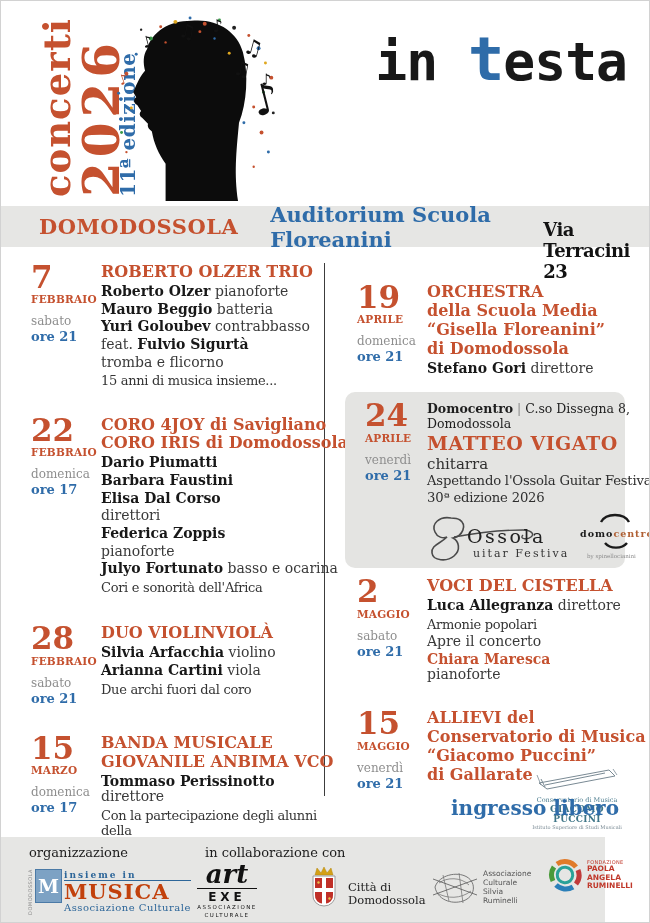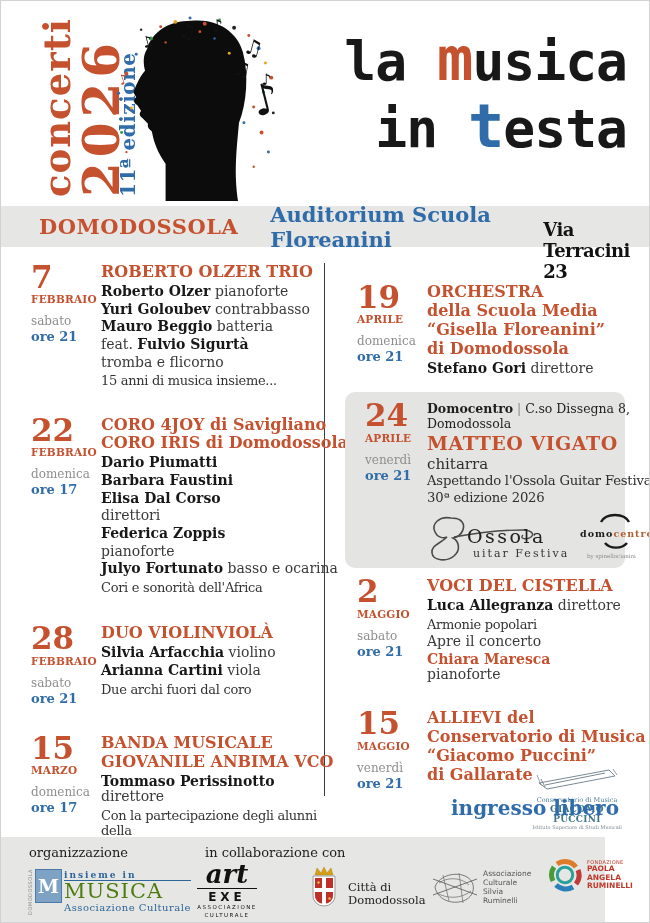--- a/index.html
+++ b/index.html
@@ -85,21 +85,21 @@
   .org-label{left:28px;}
   .collab-label{left:204px;}
   .logo-insieme{position:absolute;left:26px;top:32px;display:flex;align-items:stretch;}
   .ins-vert{writing-mode:vertical-rl;transform:rotate(180deg);font-size:5px;color:#8a8a8a;
     font-family:"DejaVu Sans",sans-serif;letter-spacing:0.5px;}
   .ins-square{width:27px;height:34px;background:#7da2c4;border:1px solid #4b7aa6;color:#fff;
     display:flex;align-items:center;justify-content:center;font-weight:bold;font-size:19px;
     font-family:"DejaVu Serif",serif;margin:0 2px;}
   .ins-text{display:flex;flex-direction:column;justify-content:center;}
   .ins-top{color:#2d6699;font-weight:bold;font-size:9px;letter-spacing:2px;border-bottom:1px solid #2d6699;}
-  .ins-main{color:#4d7c0f;font-weight:normal;font-size:21px;line-height:1;letter-spacing:1px;}
+  .ins-main{color:#c2410c;font-weight:bold;font-size:21px;line-height:1;letter-spacing:1px;}
   .ins-sub{color:#2d6699;font-size:10px;letter-spacing:0.5px;}
   .logo-artexe{position:absolute;left:196px;top:26px;width:60px;text-align:center;color:#111;}
   .artexe-script{font-family:"DejaVu Serif",serif;font-style:italic;font-weight:bold;font-size:26px;line-height:0.9;}
   .artexe-caps{font-family:"DejaVu Sans",sans-serif;font-weight:bold;font-size:12px;letter-spacing:4px;
     border-top:1.5px solid #111;margin-top:2px;padding-top:1px;}
   .artexe-sub{font-family:"DejaVu Sans",sans-serif;font-size:5.5px;letter-spacing:1.5px;line-height:1.3;}
   .logo-citta{position:absolute;left:306px;top:28px;display:flex;align-items:flex-end;}
   .citta-text{font-size:11.5px;color:#222;line-height:1.15;margin-left:7px;padding-bottom:4px;}
   .logo-mario{position:absolute;left:428px;top:30px;display:flex;align-items:center;}
   .mario-text{font-size:7.5px;color:#555;line-height:1.2;margin-left:2px;font-family:"DejaVu Sans",sans-serif;}
@@ -161,21 +161,20 @@
       <text x="140" y="38" font-size="22" transform="rotate(15 140 38)">♫</text>
       <text x="160" y="72" font-size="16">♪</text>
       <text x="16" y="72" font-size="14" transform="rotate(-20 16 72)" fill="#c5512f">♪</text>
     </g>
   </svg>
 
   <span class="note-glyph ng1">♪</span>
   <span class="note-glyph ng2">♫</span>
 
   <div class="title-block">
-    <div><span>la </span><span class="big-m">m</span><span>usica</span></div>
     <div><span>in </span><span class="big-t">t</span><span>esta</span></div>
   </div>
 
   <div class="venue-bar">
     <span class="venue-city">DOMODOSSOLA</span>
     <span class="venue-name">Auditorium Scuola Floreanini</span>
     <span class="venue-addr">Via Terracini 23</span>
   </div>
 
   <div class="main">
@@ -187,22 +186,22 @@
           <div class="day">7</div>
           <div class="month">FEBBRAIO</div>
           <div class="weekday">sabato</div>
           <div class="time">ore 21</div>
         </div>
         <div class="content">
           <div class="ev-title">
               <div>ROBERTO OLZER TRIO</div>
             </div>
           <div class="line"><b>Roberto Olzer</b><span> pianoforte</span></div>
+          <div class="line"><b>Mauro Beggio</b><span> batteria</span></div>
           <div class="line"><b>Yuri Goloubev</b><span> contrabbasso</span></div>
-          <div class="line"><b>Mauro Beggio</b><span> batteria</span></div>
           <div class="line"><span>feat. </span><b>Fulvio Sigurtà</b></div>
           <div class="line"><span>tromba e flicorno</span></div>
           <div class="note">15 anni di musica insieme...</div>
         </div>
       </div>
 
       <div class="event mb29">
         <div class="date">
           <div class="day">22</div>
           <div class="month">FEBBRAIO</div>

